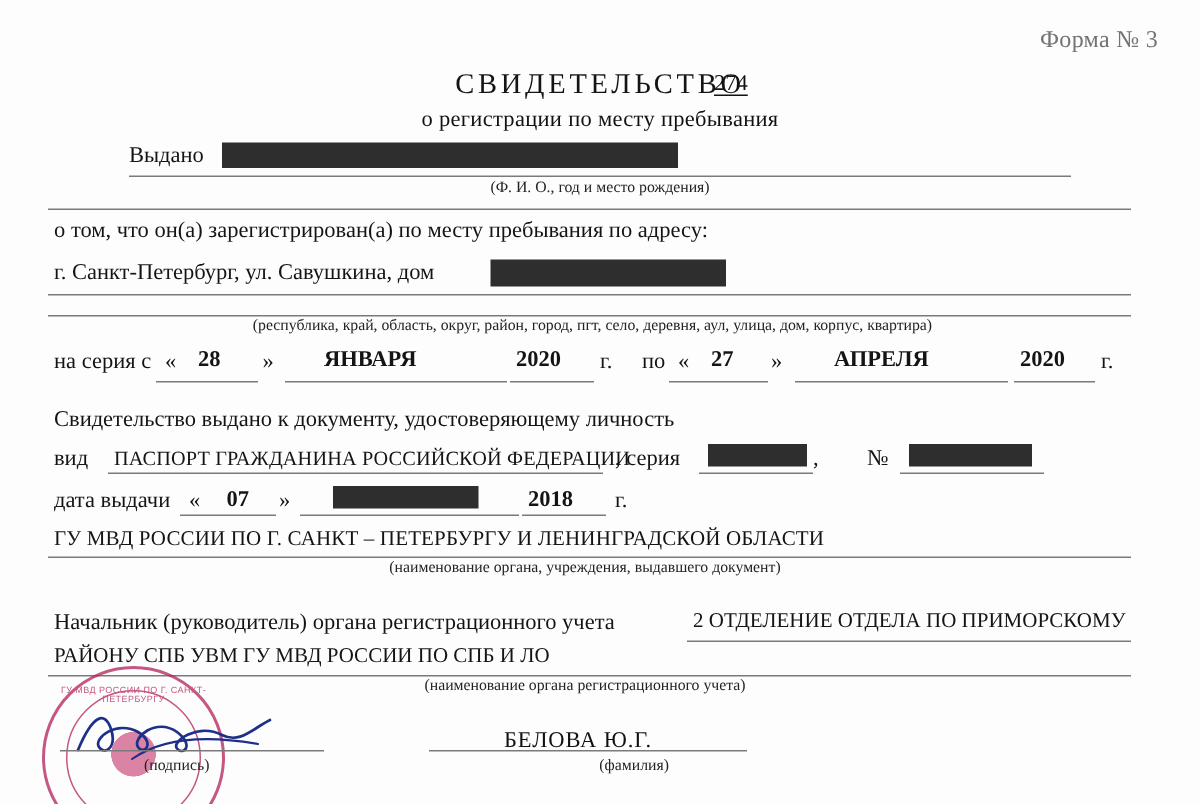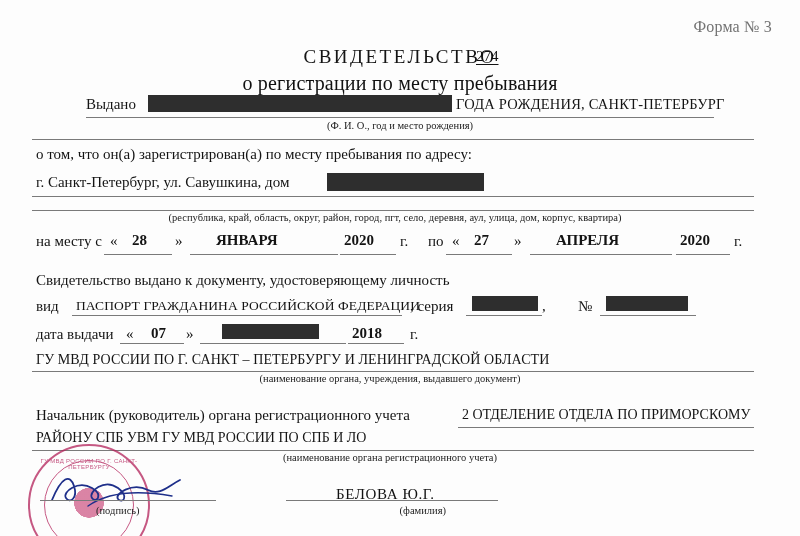--- a/index.html
+++ b/index.html
@@ -53,21 +53,21 @@
     font-family: "Liberation Serif", serif;
     text-decoration: underline;
     text-underline-offset: 3px;
   }
   .subtitle {
     position: absolute;
     top: 72px;
     left: 0;
     width: 800px;
     text-align: center;
-    font-size: 20px;
+    font-size: 15px;
     letter-spacing: .2px;
   }
 
   
   .t {
     position: absolute;
     font-family: "Liberation Serif", serif;
     font-size: 15px;
     color: #141414;
     white-space: nowrap;
@@ -191,34 +191,33 @@
 <div class="page">
 
   <div class="form-no">Форма № 3</div>
 
   <div class="title">СВИДЕТЕЛЬСТВО</div>
   <div class="title-num">274</div>
   <div class="subtitle">о регистрации по месту пребывания</div>
 
   <div class="t" style="left:86px; top:96px;">Выдано</div>
   <div class="redact" style="left:148px; top:95px; width:304px; height:17px;"></div>
-  <div class="t" style="left:456px; top:96px; font-size:14.5px; letter-spacing:.2px;">ГОДА РОЖДЕНИЯ, САНКТ-ПЕТЕРБУРГ</div>
   <div class="line" style="left:86px; top:117px; width:628px;"></div>
   <div class="center-small" style="left:200px; top:120px; width:400px;">(Ф. И. О., год и место рождения)</div>
   <div class="line" style="left:32px; top:139px; width:722px;"></div>
 
   <div class="t" style="left:36px; top:146px;">о том, что он(а) зарегистрирован(а) по месту пребывания по адресу:</div>
 
   <div class="t" style="left:36px; top:174px;">г. Санкт-Петербург, ул. Савушкина, дом</div>
   <div class="redact" style="left:327px; top:173px; width:157px; height:18px;"></div>
   <div class="line" style="left:32px; top:196px; width:722px;"></div>
   <div class="line" style="left:32px; top:210px; width:722px;"></div>
   <div class="center-small" style="left:110px; top:212px; width:570px;">(республика, край, область, округ, район, город, пгт, село, деревня, аул, улица, дом, корпус, квартира)</div>
 
-  <div class="t" style="left:36px; top:233px;">на месту с</div>
+  <div class="t" style="left:36px; top:233px;">на серия с</div>
   <div class="t quote" style="left:110px; top:233px;">«</div>
   <div class="val" style="left:132px; top:232px;">28</div>
   <div class="t quote" style="left:175px; top:233px;">»</div>
   <div class="val" style="left:216px; top:232px;text-align:center;">ЯНВАРЯ</div>
   <div class="val" style="left:344px; top:232px;">2020</div>
   <div class="t" style="left:400px; top:233px;">г.</div>
   <div class="t" style="left:428px; top:233px;">по</div>
   <div class="t quote" style="left:452px; top:233px;">«</div>
   <div class="val" style="left:474px; top:232px;">27</div>
   <div class="t quote" style="left:514px; top:233px;">»</div>

